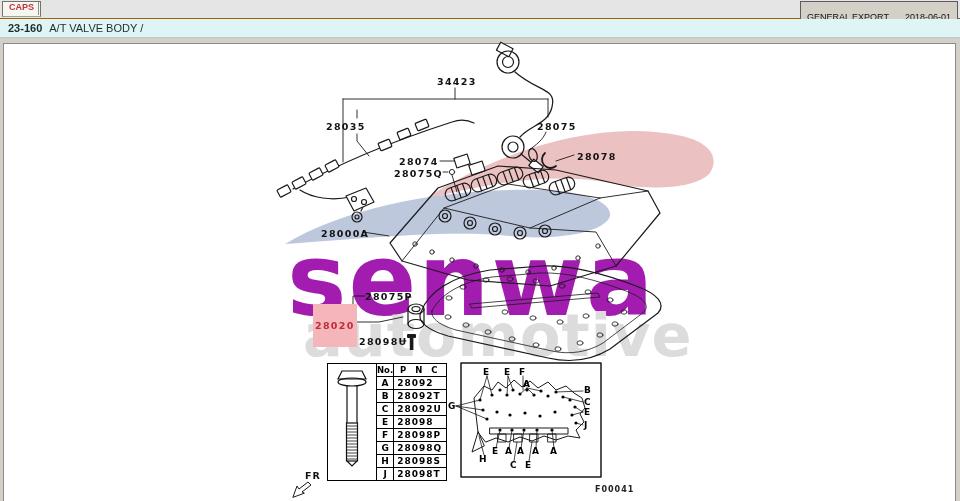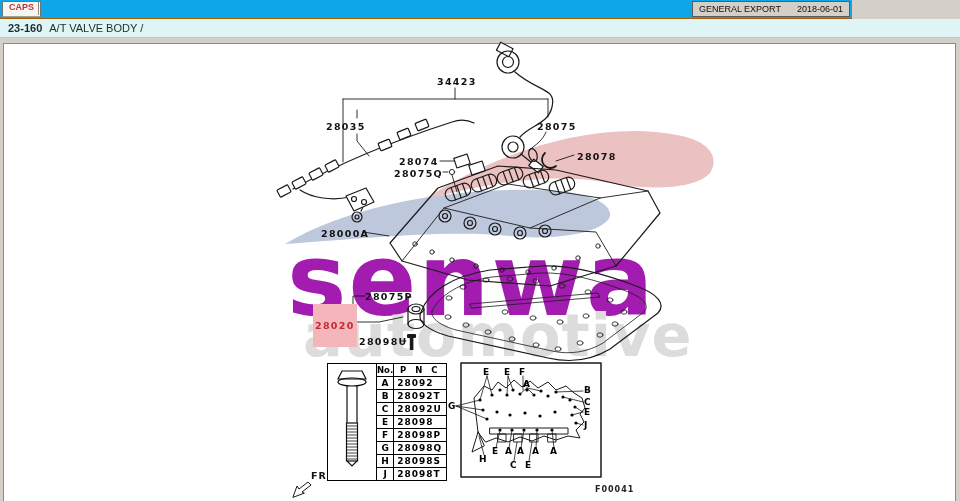--- a/index.html
+++ b/index.html
@@ -2,30 +2,30 @@
 <html><head>
 <meta charset="utf-8">
 <style>
   html,body{margin:0;padding:0;}
   body{
     width:960px;height:501px;position:relative;overflow:hidden;
     background:#d4d0c8;
     font-family:"Liberation Sans",sans-serif;
   }
   
-  .topbar{position:absolute;left:0;top:0;width:852px;height:18px;background:#0ea5e9;border-bottom:5px solid #a16207;}
+  .topbar{position:absolute;left:0;top:0;width:960px;height:18px;background:#e5e5e5;border-bottom:5px solid #a16207;}
   .caps-tab{
     position:absolute;left:2px;top:1px;height:14px;line-height:14px;padding:0 6px;
     background:#f6f6f0;border:1px solid #73736d;border-bottom:1px solid #a0a098;
     font:bold 9px "Liberation Sans",sans-serif;color:#c03340;
   }
   .tab-sep{position:absolute;left:38px;top:2px;width:1px;height:13px;background:#8f8f89;}
   .market-box{
     position:absolute;right:2px;top:1px;height:14px;border:1px solid #5a5a60;background:#d4d0c8;
-    display:flex;align-items:center;gap:16px;padding:0 6px;
+    display:flex;align-items:center;gap:16px;padding:8px 6px;
     font:9px "Liberation Sans",sans-serif;color:#111;
   }
   .titlebar{
     position:absolute;left:0;top:19px;width:960px;height:18px;background:#dff5f5;border-bottom:1px solid #b6cccc;
     display:flex;align-items:center;font:11px "Liberation Sans",sans-serif;color:#1d2b2b;
   }
   .titlebar .code{margin-left:8px;font-weight:bold;}
   .titlebar .group{margin-left:7px;}
   .titlebar .variant{margin-left:8px;color:#cc3344;}
   
@@ -42,21 +42,21 @@
   .loc-letter{position:absolute;z-index:3;font:bold 9px "DejaVu Sans",sans-serif;color:#000;}
   
   table.pnc{position:absolute;left:327px;top:363px;z-index:3;border-collapse:collapse;background:#fff;}
   table.pnc td,table.pnc th{border:1px solid #000;padding:0;}
   table.pnc th{font:bold 8.5px "DejaVu Sans",sans-serif;height:12px;}
   table.pnc th.no{width:15px;}
   table.pnc th.pnc-h{width:49px;letter-spacing:3px;}
   table.pnc td.letter{width:15px;height:12px;text-align:center;font:bold 9px "DejaVu Sans",sans-serif;}
   table.pnc td.num{width:49px;font:bold 9px "DejaVu Sans",sans-serif;letter-spacing:1px;padding-left:3px;}
   table.pnc td.img-cell{width:48px;background:#fff;vertical-align:middle;text-align:center;}
-  .fr-label{position:absolute;left:295px;top:470px;z-index:3;font:bold 9.5px "DejaVu Sans",sans-serif;letter-spacing:1px;color:#111;padding-left:16px;}
+  .fr-label{position:absolute;left:289px;top:470px;z-index:3;font:bold 9.5px "DejaVu Sans",sans-serif;letter-spacing:1px;color:#111;padding-left:16px;}
   .fig-code{position:absolute;left:595px;top:485px;z-index:3;font:bold 8px "DejaVu Sans",sans-serif;letter-spacing:1px;color:#222;}
 </style>
 </head>
 <body>
 
 <div class="topbar">
   <div class="caps-tab">CAPS</div>
   <div class="tab-sep"></div>
   <div class="market-box">
     <span>GENERAL EXPORT</span>

